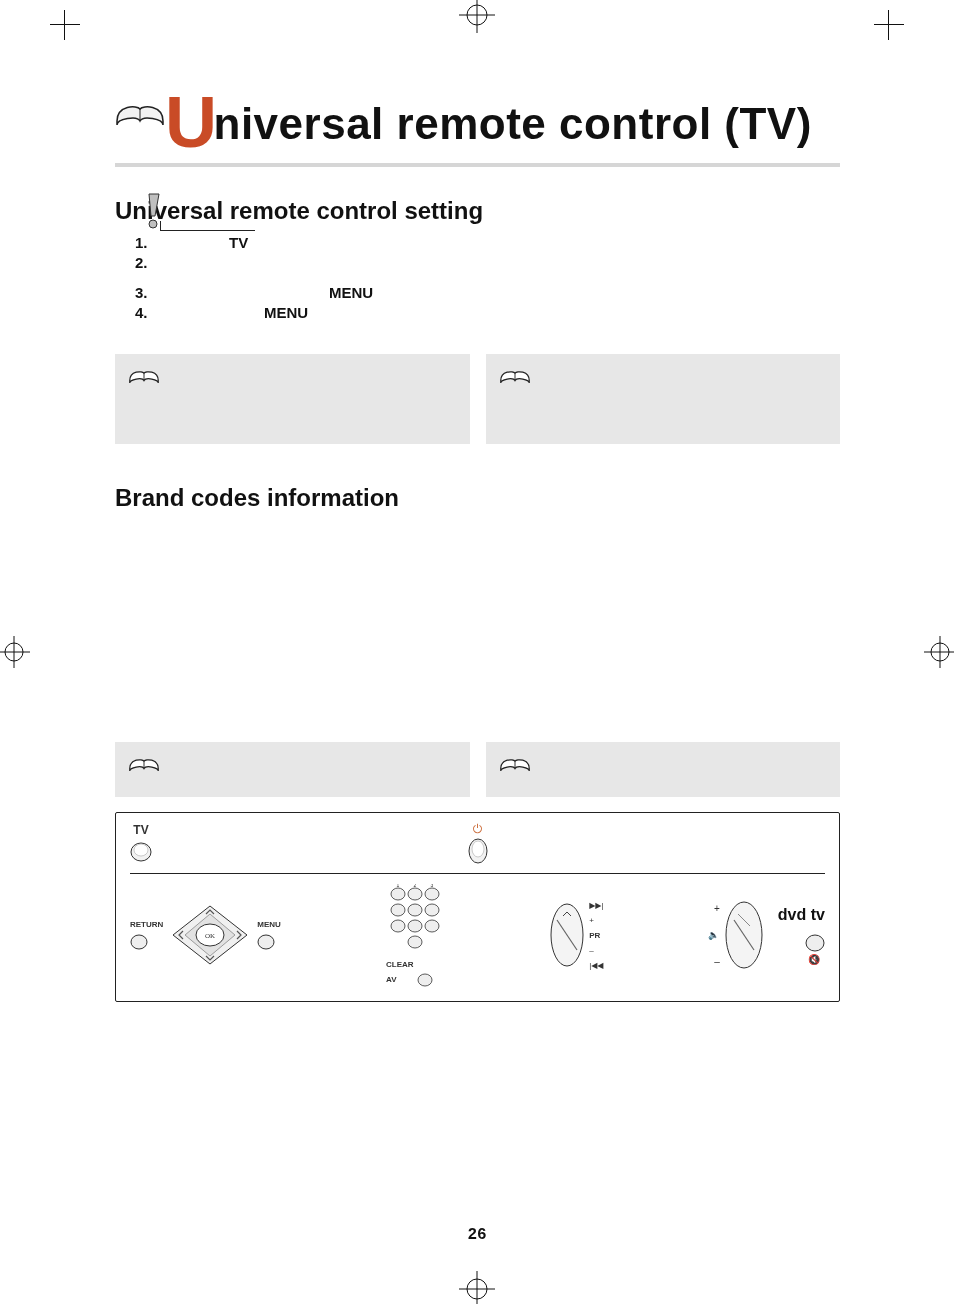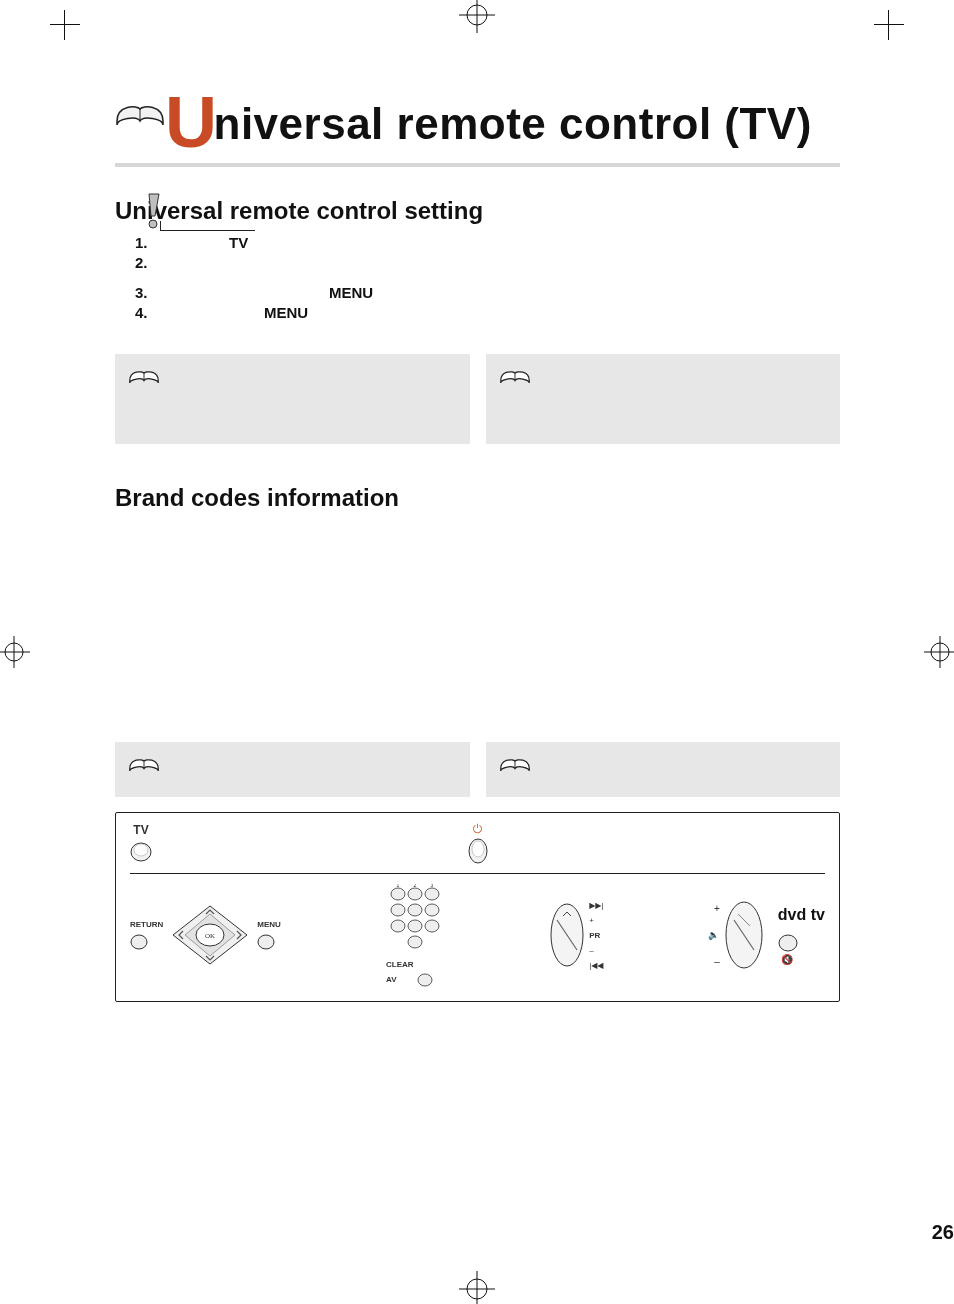--- a/index.html
+++ b/index.html
@@ -226,24 +226,24 @@
     font-family: 'Arial Black', Arial, sans-serif;
     font-weight: 900;
     font-size: 16px;
     color: #111;
   }
   .page-num {
     position: absolute;
     bottom: 60px;
     left: 0;
     right: 0;
-    text-align: right;
-    font-family: Liberation Sans, sans-serif;
-    font-weight: 900;
-    font-size: 20px;
+    text-align: center;
+    font-family: Liberation Mono, monospace;
+    font-weight: 900;
+    font-size: 16px;
   }
 </style>
 </head>
 <body>
 
 <div class="page">
 
   <div class="crop-corner crop-tl"></div>
   <div class="crop-corner crop-tr"></div>
   <div class="reg-top">
@@ -464,21 +464,21 @@
               <span>+</span>
               <span style="font-size:9px;">🔈</span>
               <span>–</span>
             </div>
             <svg width="40" height="70" viewBox="0 0 40 70">
               <ellipse cx="20" cy="35" rx="18" ry="33" fill="#f4f4f4" stroke="#333" stroke-width="1"></ellipse>
               <line x1="10" y1="20" x2="30" y2="50" stroke="#666" stroke-width="1.2"></line>
               <line x1="14" y1="14" x2="26" y2="26" stroke="#888" stroke-width="1"></line>
             </svg>
           </div>
-          <div class="cluster" style="align-items:flex-start;gap:10px;">
+          <div class="cluster" style="align-items:flex-end;gap:10px;">
             <span class="mode-label">dvd  tv</span>
             <div style="display:flex;flex-direction:column;align-items:center;gap:2px;">
               <svg width="20" height="18" viewBox="0 0 20 18">
                   <ellipse cx="10" cy="9" rx="9" ry="8" fill="#eee" stroke="#333" stroke-width="1"></ellipse>
                 </svg>
               <span style="font-size:10px;color:#333;">🔇</span>
             </div>
           </div>
         </div>
 

